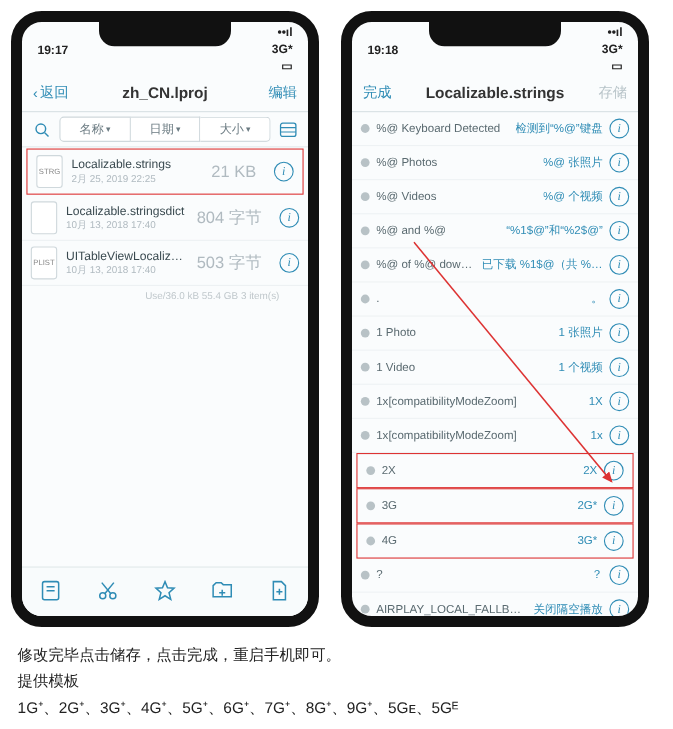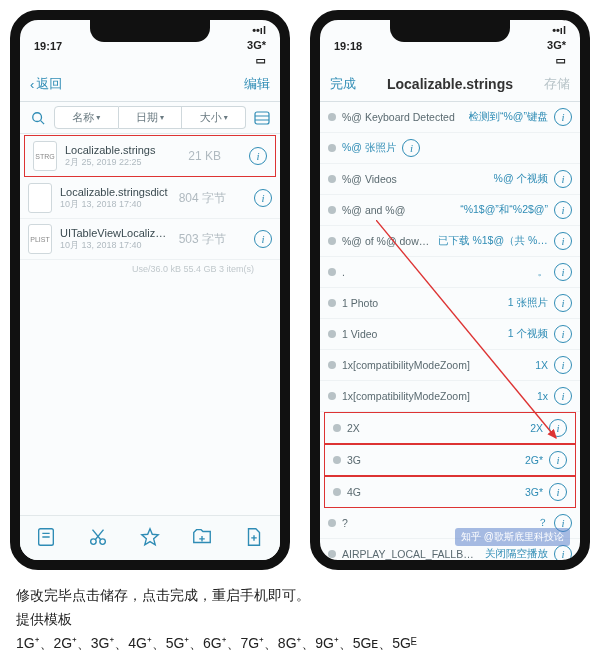--- a/index.html
+++ b/index.html
@@ -21,21 +21,21 @@
   .seg:last-child { border-radius:0 4px 4px 0; border-left:none;}
   .seg:nth-child(2){ border-left:none; }
   .sicon { width:20px; height:20px; display:flex; align-items:center; justify-content:center; color:#2f8cb5; }
   .files { position: relative; }
   .frow { display:flex; align-items:center; padding: 5px 8px; border-bottom:1px solid #edf1f3; gap:8px; }
   .frow.hl { border:1px solid #d33; margin:1px 4px; }
   .ficon { width:24px; height:30px; background:#fff; border:1px solid #cfd8dc; border-radius:3px; display:flex; align-items:center; justify-content:center; font-size:7px; color:#888; flex-shrink:0;}
   .finfo { flex:1; min-width:0; }
   .fname { font-size:11px; color:#3a4a50; white-space:nowrap; overflow:hidden; text-overflow:ellipsis; }
   .fdate { font-size:9px; color:#b0bac0; }
-  .fsize { font-size:12px; color:#b0bac0; margin-right:20px; }
+  .fsize { font-size:15px; color:#b0bac0; margin-right:8px; }
   .info { width:18px; height:18px; border:1.5px solid #2f8cb5; border-radius:50%; color:#2f8cb5; display:flex; align-items:center; justify-content:center; font-size:11px; font-style:italic; font-family:Georgia,serif; flex-shrink:0;}
   .footerinfo { text-align:right; font-size:9px; color:#c0c8cc; padding:4px 26px; }
   .toolbar { position:absolute; bottom:0; left:0; right:0; display:flex; justify-content:space-around; align-items:center; padding:8px 0 10px; border-top:1px solid #e2e8ea; background:#f8fbfc; }
   .tbtn { width:26px; height:26px; display:flex; align-items:center; justify-content:center; color:#2f8cb5; }
   .strings { overflow-y:auto; height: calc(100% - 58px); position:relative; }
   .srow { display:flex; align-items:center; padding:6px 8px; gap:6px; border-bottom:1px solid #eef2f4; font-size:10.5px; }
   .srow.hl { border:1px solid #d33; margin: 0 4px; }
   .dot { width:8px; height:8px; border-radius:50%; background:#b8c2c6; flex-shrink:0; }
   .skey { flex:1; color:#5a6a70; white-space:nowrap; overflow:hidden; text-overflow:ellipsis; }
   .sval { color:#2f8cb5; white-space:nowrap; max-width:110px; overflow:hidden; text-overflow:ellipsis; text-align:right; }
@@ -57,20 +57,21 @@
         <span>••ıl</span>
         <span>3G*</span>
         <span>▭</span>
       </span>
     </div>
     <div class="navbar">
       <span class="left">
         <span>‹</span>
         <span>返回</span>
       </span>
+      <span class="title">zh_CN.lproj</span>
       <span class="right">编辑</span>
     </div>
     <div class="searchrow">
       <span class="sicon">
         <svg width="14" height="14" viewBox="0 0 16 16">
             <circle cx="7" cy="7" r="5" fill="none" stroke="currentColor" stroke-width="1.5"></circle>
             <line x1="11" y1="11" x2="15" y2="15" stroke="currentColor" stroke-width="1.5"></line>
           </svg>
       </span>
       <div class="segs">
@@ -188,20 +189,21 @@
           <line x1="0" y1="0" x2="180" y2="218" stroke="#d33" stroke-width="1.4" marker-end="url(#ah)"></line>
         </svg>
     <div class="srow">
           <span class="dot"></span>
   <span class="skey">%@ Keyboard Detected</span>
   <span class="sval">检测到“%@”键盘</span>
   <span class="info">i</span>
         </div>
         <div class="srow">
           <span class="dot"></span>
+  <span class="skey">%@ Photos</span>
   <span class="sval">%@ 张照片</span>
   <span class="info">i</span>
         </div>
         <div class="srow">
           <span class="dot"></span>
   <span class="skey">%@ Videos</span>
   <span class="sval">%@ 个视频</span>
   <span class="info">i</span>
         </div>
         <div class="srow">
@@ -276,21 +278,20 @@
   <span class="sval">关闭隔空播放</span>
   <span class="info">i</span>
         </div>
         <div class="srow">
           <span class="dot"></span>
   <span class="skey">ALTERNATE_APP_ICONS_CONFIRM…</span>
   <span class="sval">好</span>
   <span class="info">i</span>
         </div>
       </div>
-    <div class="watermark">知乎 @歌斯底里科技论</div>
   </div>
 </div>
 
 <div class="caption">
   <div>修改完毕点击储存，点击完成，重启手机即可。</div>
   <div>提供模板</div>
   <div>1G⁺、2G⁺、3G⁺、4G⁺、5G⁺、6G⁺、7G⁺、8G⁺、9G⁺、5Gᴇ、5Gᴱ</div>
 </div>
 
 </body></html>

